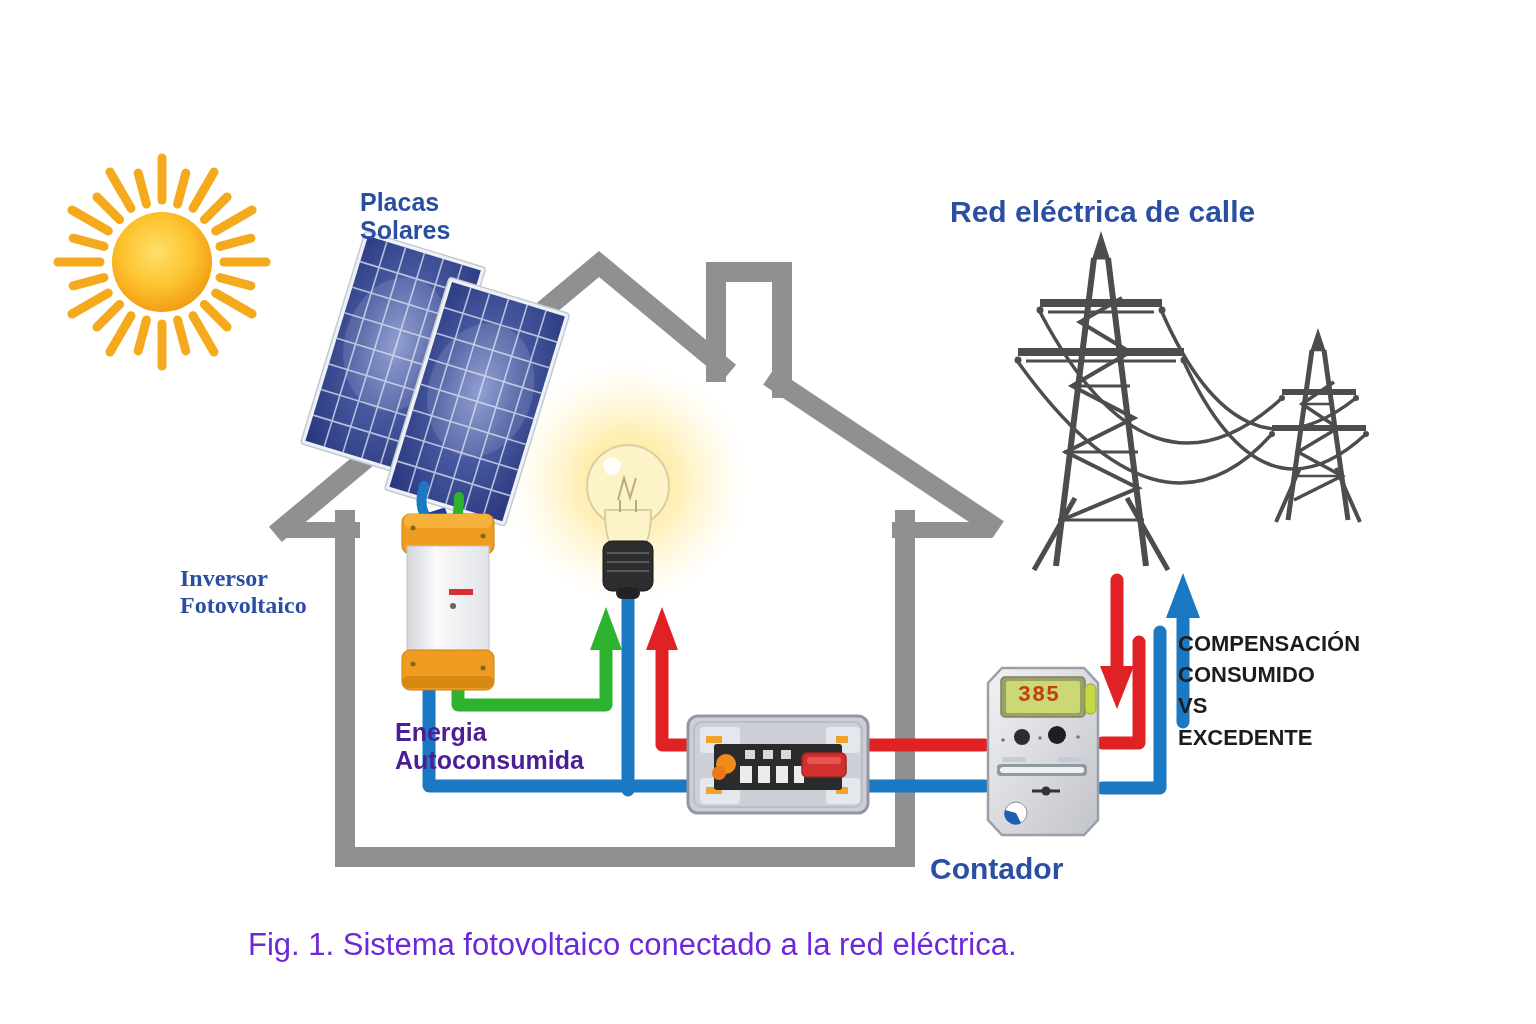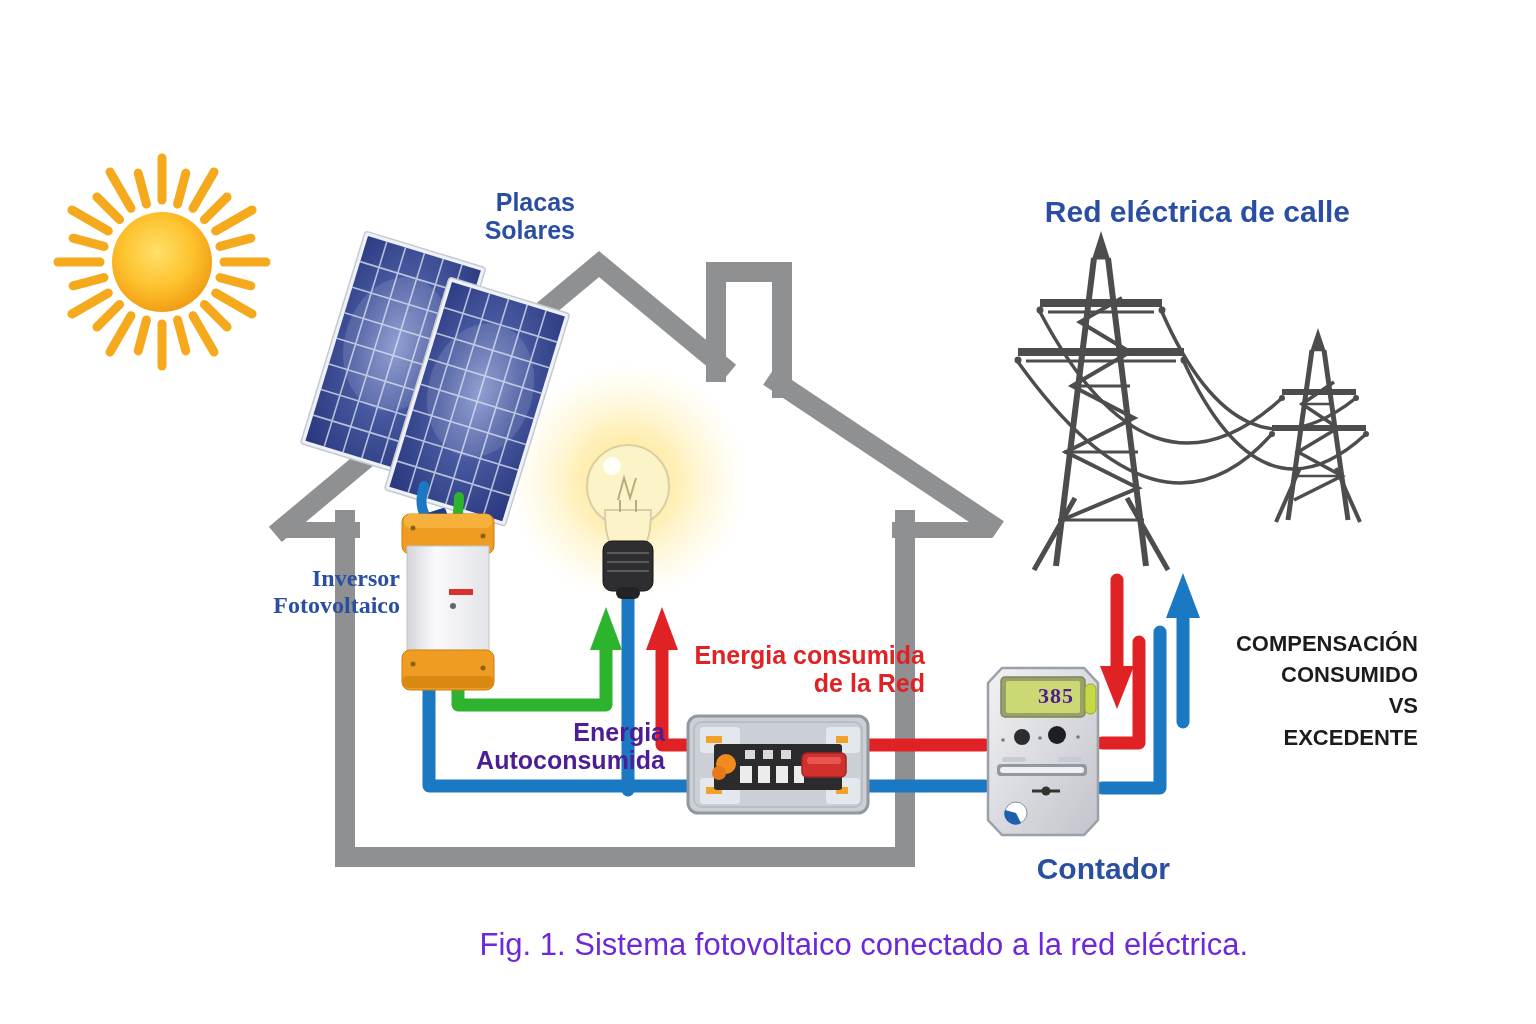--- a/index.html
+++ b/index.html
@@ -1,36 +1,36 @@
 <!DOCTYPE html>
 <html><head>
 <meta charset="utf-8">
 <style>
   html,body{margin:0;padding:0;background:#ffffff;}
   #stage{position:relative;width:1536px;height:1024px;background:#ffffff;overflow:hidden;
          font-family:"Liberation Sans",sans-serif;}
   #stage svg{position:absolute;left:0;top:0;}
   .lbl{position:absolute;font-family:"Liberation Sans",sans-serif;font-weight:bold;
-       text-align:right;white-space:pre-line;line-height:1.12;z-index:5;}
+       text-align:left;white-space:pre-line;line-height:1.12;z-index:5;}
   .lbl-blue{color:#2a4fa2;}
   .lbl-green{color:#4c1d95;}
   .lbl-red{color:#e02225;}
   .lbl-black{color:#1c1c1c;}
   #lbl-placas{left:360px;top:188px;width:215px;font-size:25px;}
   #lbl-red-electrica{left:950px;top:195px;width:400px;font-size:30px;}
   #lbl-inversor{left:180px;top:565px;width:220px;font-size:24px;font-family:Liberation Serif, serif;}
   #lbl-autoconsumida{left:395px;top:718px;width:270px;font-size:25px;}
   #lbl-consumida{left:640px;top:641px;width:285px;font-size:25px;}
   #lbl-compensacion{left:1178px;top:628px;width:240px;font-size:22px;line-height:1.42;}
   #lbl-contador{left:930px;top:852px;width:240px;font-size:30px;}
   #lbl-cuadro{left:600px;top:876px;width:345px;font-size:30px;}
   #caption{left:248px;top:928px;width:1000px;font-size:31px;font-weight:400;color:#6d28d9;}
   #lcd-value{position:absolute;left:1004px;top:683px;width:70px;height:28px;z-index:4;
-             font-family:Liberation Serif, serif;font-weight:bold;font-size:22px;
-             color:#4c1d95;text-align:right;letter-spacing:1px;}
+             font-family:Liberation Mono, monospace;font-weight:bold;font-size:22px;
+             color:#c2410c;text-align:center;letter-spacing:1px;}
 </style>
 </head>
 <body>
 
 <div id="stage">
 
 <svg width="1536" height="1024" viewBox="0 0 1536 1024">
   <defs>
     <radialGradient id="sunCore" cx="45%" cy="40%" r="65%">
       <stop offset="0%" stop-color="#ffe06a"></stop>
@@ -251,22 +251,20 @@
   </g>
 </svg>
 
 <div class="lbl lbl-blue" id="lbl-placas">Placas
 Solares</div>
 <div class="lbl lbl-blue" id="lbl-red-electrica">Red eléctrica de calle</div>
 <div class="lbl lbl-blue" id="lbl-inversor">Inversor
 Fotovoltaico</div>
 <div class="lbl lbl-green" id="lbl-autoconsumida">Energia
 Autoconsumida</div>
-<div class="lbl lbl-red" id="lbl-consumida">Energia consumida
-de la Red</div>
 <div class="lbl lbl-black" id="lbl-compensacion">COMPENSACIÓN
 CONSUMIDO
 VS
 EXCEDENTE</div>
 <div class="lbl lbl-blue" id="lbl-contador">Contador</div>
 <div class="lbl" id="caption">Fig. 1. Sistema fotovoltaico conectado a la red eléctrica.</div>
 <div id="lcd-value">385</div>
 
 </div>
 

